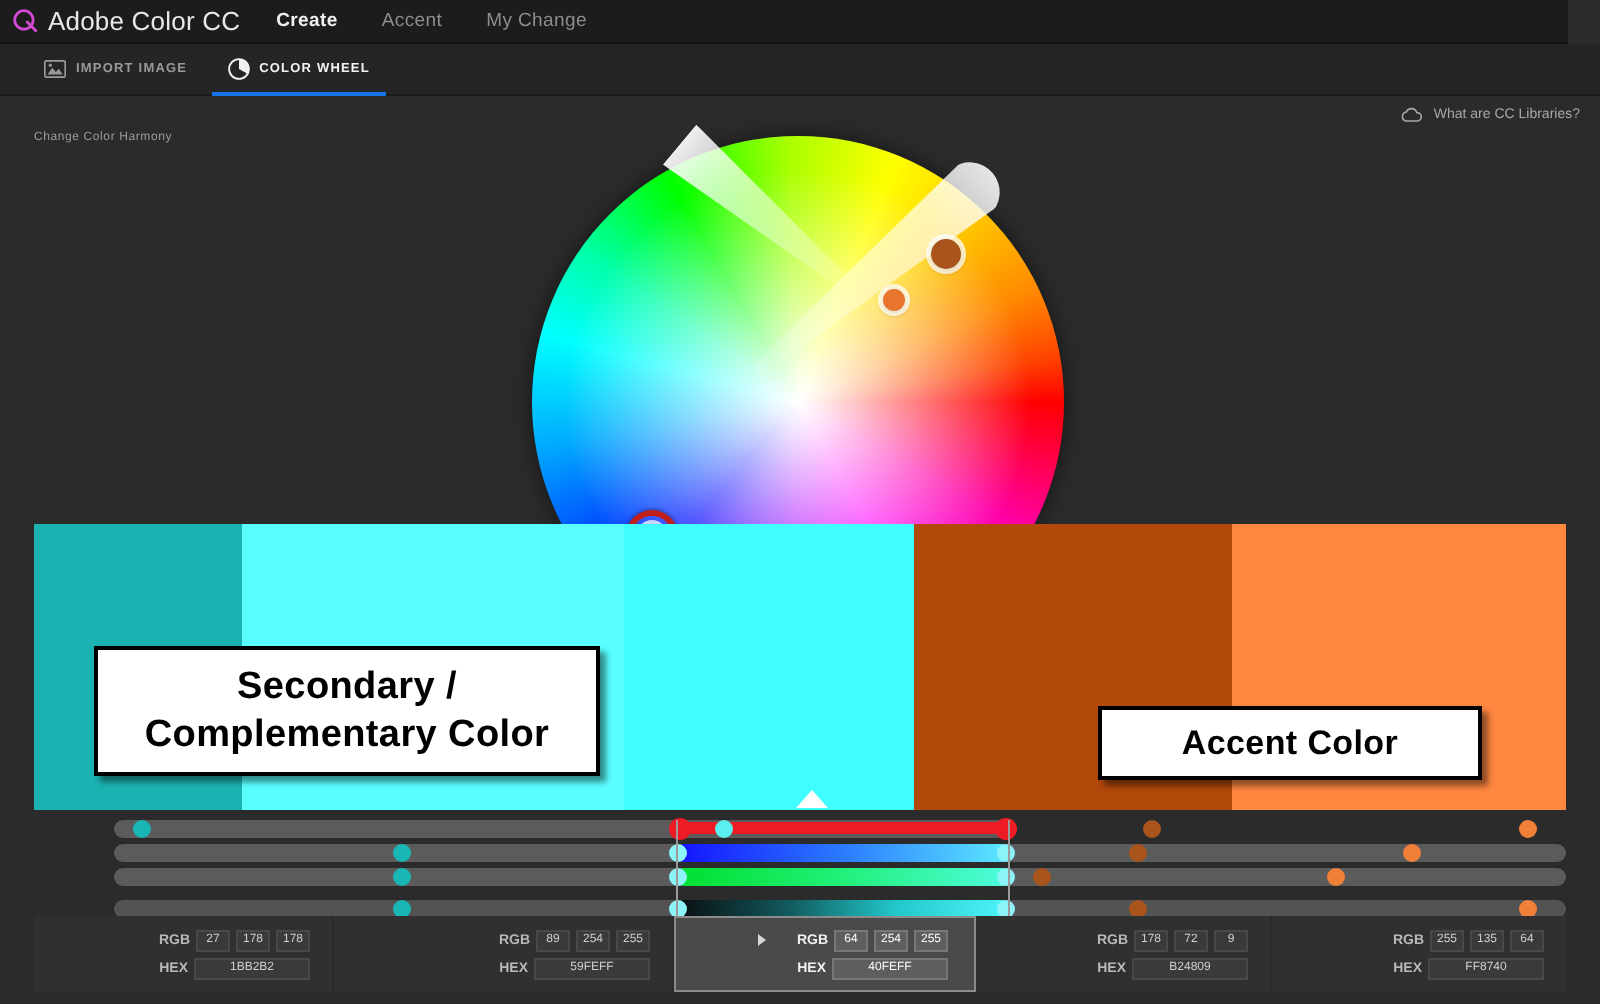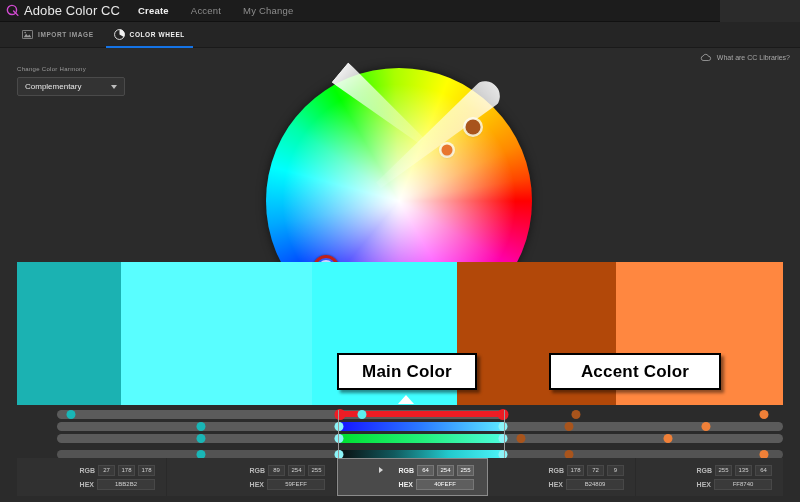--- a/index.html
+++ b/index.html
@@ -12,21 +12,21 @@
   #app {
     position: relative;
     width: 800px; height: 502px;
     background: #2b2b2b;
     overflow: hidden;
   }
 
   
   .topbar {
     position: absolute; left: 0; top: 0;
-    width: 720px; height: 22px;
+    width: 784px; height: 22px;
     background: #1c1c1c;
     display: flex; align-items: center;
     border-bottom: 1px solid #111;
   }
   .brand {
     display: flex; align-items: center;
     margin-left: 6px; gap: 5px;
   }
   .brand-logo {
     width: 13px; height: 13px;
@@ -179,21 +179,21 @@
     box-shadow: 3px 3px 3px rgba(0,0,0,.45);
     display: flex; align-items: center; justify-content: center;
     text-align: center;
     color: #000;
     font-weight: bold;
     line-height: 1.24;
     letter-spacing: .2px;
   }
   #callout-secondary { left: 47px; top: 323px; width: 253px; height: 65px; font-size: 19px; }
   #callout-main      { left: 337px; top: 353px; width: 140px; height: 37px; font-size: 17px; }
-  #callout-accent    { left: 549px; top: 353px; width: 172px; height: 37px; font-size: 17px; }
+  #callout-accent    { left: 549px; top: 353px; width: 192px; height: 37px; font-size: 17px; }
 
   
   .sliders {
     position: absolute; left: 17px; top: 408px;
     width: 766px; height: 52px;
   }
   .slider-row {
     position: absolute; left: 0; width: 766px; height: 9px;
   }
   .track {
@@ -311,24 +311,20 @@
         <svg class="icon-cloud" width="12" height="9" viewBox="0 0 18 12">
           <path d="M4.6 10.5 A3.4 3.4 0 0 1 4.7 3.8 A4.2 4.2 0 0 1 12.6 4.2 A3.1 3.1 0 0 1 13 10.5 Z" fill="none" stroke="#a8a8a8" stroke-width="1.2"></path>
         </svg>
       </span>
       <span class="cc-lib-label">What are CC Libraries?</span>
     </div>
   </div>
 
   <div class="harmony">
     <div class="harmony-label">Change Color Harmony</div>
-    <div class="harmony-select">
-      <span class="harmony-value">Complementary</span>
-      <span class="caret"></span>
-    </div>
   </div>
 
   <div class="wheel-wrap">
     <div class="wheel"></div>
     <div class="wheel-band"></div>
     <div class="wheel-band2"></div>
 
     <div class="marker" style="left:78%; top:22%; width:15px; height:15px; background:#a8541c;"></div>
     <div class="marker" style="left:68%; top:31%; width:11px; height:11px; background:#e8752e;"></div>
     <div class="marker" style="left:22.5%; top:75%; width:11px; height:11px; background:#6bf6f6;"></div>
@@ -340,22 +336,25 @@
     <div class="swatch" style="width:191px; background:#59FEFF;"></div>
     <div class="swatch" style="width:145px; background:#40FEFF;"></div>
     <div class="swatch" style="width:159px; background:#B24809;"></div>
     <div class="swatch" style="width:167px; background:#FF8740;"></div>
   </div>
 
   <div style="position:absolute; left:398px; top:395px; width:0; height:0;
               border-left:8px solid transparent; border-right:8px solid transparent;
               border-bottom:9px solid #ffffff;"></div>
 
-  <div class="callout" id="callout-main">
-    <span>Main Color</span>
+  <div class="callout" id="callout-secondary">
+    <div>
+      <div>Secondary /</div>
+      <div>Complementary Color</div>
+    </div>
   </div>
   <div class="callout" id="callout-accent">
     <span>Accent Color</span>
   </div>
 
   <div class="sliders">
 
     <div class="slider-row" style="top:2px;">
       <div class="track" style="left:40px; width:446px;"></div>
       <div class="grad" style="left:323px; width:163px; top:0px; background:linear-gradient(to right,#ED1C24 0%,#ED1C24 100%); height:6px; top:1px;"></div>

